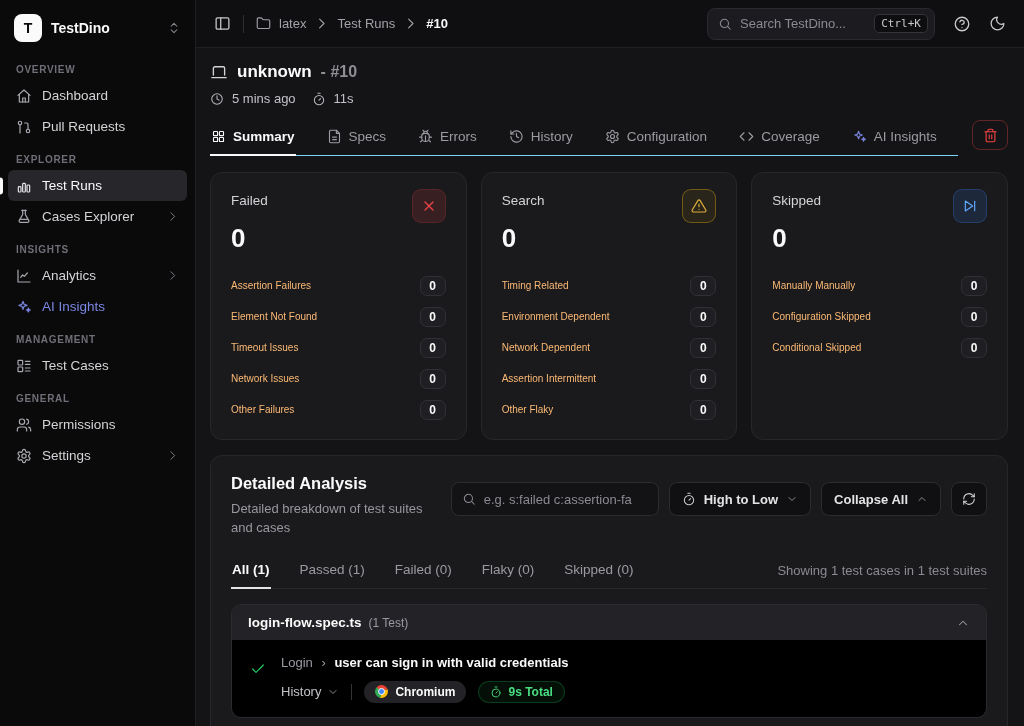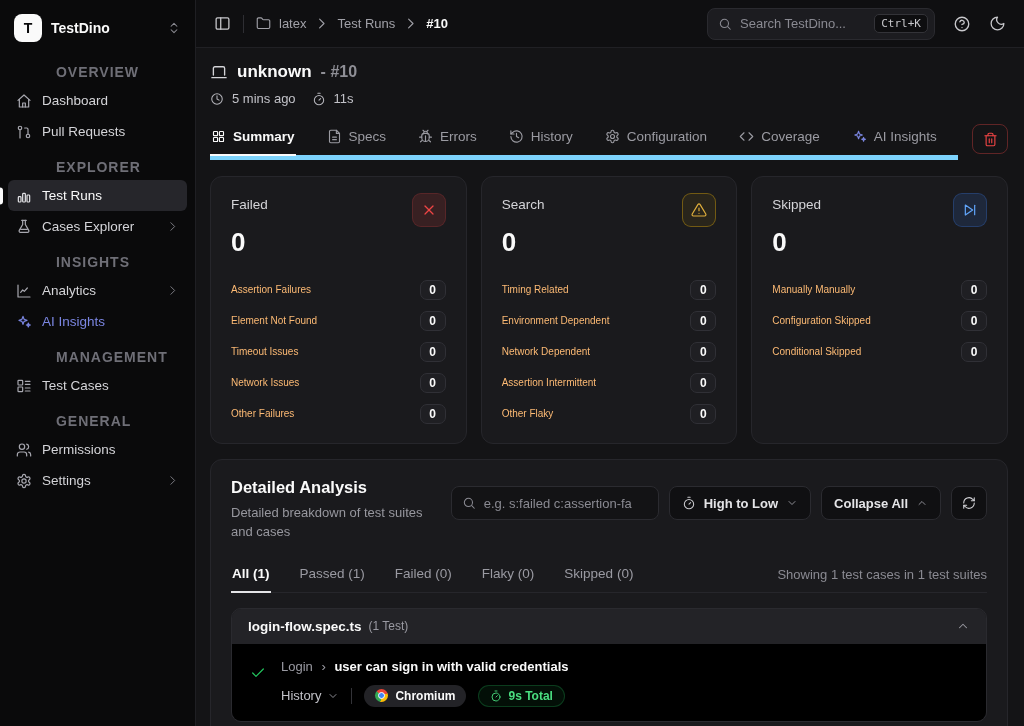--- a/index.html
+++ b/index.html
@@ -16,22 +16,22 @@
         stroke-width:1.8; stroke-linecap:round; stroke-linejoin:round; }
 
   
   .sidebar { width:196px; height:100%; background:#0a0a0b; border-right:1px solid #1f1f23;
              padding:10px 8px; display:flex; flex-direction:column; flex:none; }
   .org-row { display:flex; align-items:center; gap:9px; padding:4px 6px 10px 6px; }
   .org-logo { width:28px; height:28px; border-radius:8px; background:#fafafa; color:#0a0a0b;
               display:flex; align-items:center; justify-content:center; font-weight:700; font-size:14px; }
   .org-name { font-weight:700; font-size:14px; color:#fafafa; flex:1; }
   .org-switch { color:#8b8b92; }
-  .nav-section-label { font-size:14px; font-weight:700; letter-spacing:.07em; color:#6f6f77;
-                       padding:12px 8px 5px 8px; text-transform:uppercase;margin-left:40px; }
+  .nav-section-label { font-size:10px; font-weight:700; letter-spacing:.07em; color:#6f6f77;
+                       padding:12px 8px 5px 8px; text-transform:uppercase; }
   .nav-item { position:relative; display:flex; align-items:center; gap:10px; height:31px;
               padding:0 8px; border-radius:6px; color:#d4d4d8; font-size:13.5px; cursor:pointer; }
   .nav-item .ic { color:#a8a8b0; }
   .nav-item .chev { margin-left:auto; color:#7c7c84; width:13px; height:13px; }
   .nav-item.active { background:#26262b; color:#fafafa; }
   .nav-item.active .ic { color:#e4e4e7; }
   .nav-item.active::before { content:""; position:absolute; left:-8px; top:50%;
        transform:translateY(-50%); width:3px; height:17px; background:#fafafa; border-radius:0 3px 3px 0; }
   .nav-item.accent, .nav-item.accent .ic { color:#7b86e2; }
 
@@ -64,21 +64,21 @@
   .run-title { display:flex; align-items:center; gap:9px; }
   .run-title .ic { width:18px; height:18px; color:#d4d4d8; }
   .run-name { font-size:17px; font-weight:700; color:#fafafa; }
   .run-num { font-size:16px; font-weight:600; color:#8f8f96; }
   .run-meta { display:flex; align-items:center; gap:16px; margin-top:9px; color:#c2c2c8; font-size:13px; }
   .meta-item { display:flex; align-items:center; gap:8px; }
   .meta-item .ic { width:14px; height:14px; color:#b4b4ba; }
 
   
   .tabs-row { display:flex; align-items:flex-end; margin-top:14px; }
-  .tabs { flex:1; display:flex; gap:30px; border-bottom:5px solid #7dd3fc; }
+  .tabs { flex:1; display:flex; gap:30px; border-bottom:1px solid #7dd3fc; }
   .tab { display:flex; align-items:center; gap:7px; padding:9px 1px 10px 1px; color:#9b9ba2;
          font-size:13.5px; cursor:pointer; border-bottom:2px solid transparent; margin-bottom:-1px; }
   .tab .ic { width:15px; height:15px; }
   .tab.active { color:#fafafa; font-weight:700; border-bottom-color:#fafafa; }
   .del-btn { margin-left:14px; margin-bottom:6px; width:36px; height:30px; border-radius:8px;
              border:1px solid rgba(239,68,68,.35); display:flex; align-items:center; justify-content:center;
              color:#ef4444; cursor:pointer; background:transparent; }
   .del-btn .ic { width:15px; height:15px; }
 
   
@@ -121,21 +121,21 @@
 
   .filter-row { display:flex; align-items:flex-end; margin-top:16px; border-bottom:1px solid #26262b; }
   .filter-tabs { display:flex; gap:28px; flex:1; }
   .ftab { padding:8px 1px 10px 1px; font-size:13.5px; color:#9a9aa2; cursor:pointer;
           border-bottom:2px solid transparent; margin-bottom:-1px; }
   .ftab.active { color:#fafafa; font-weight:700; border-bottom-color:#e4e4e7; }
   .showing { font-size:13px; color:#8a8a92; padding-bottom:10px; }
 
   
   .suite { margin-top:15px; border:1px solid #2a2a2f; border-radius:10px; overflow:hidden; }
-  .suite-head { background:#232327; padding:10px 16px; display:flex; align-items:flex-start; cursor:pointer; }
+  .suite-head { background:#232327; padding:10px 16px; display:flex; align-items:flex-end; cursor:pointer; }
   .suite-name { font-size:13.5px; font-weight:700; color:#fafafa; }
   .suite-count { font-size:12px; color:#9a9aa2; margin-left:7px; }
   .suite-head .chev { margin-left:auto; width:14px; height:14px; color:#9a9aa2; }
   .suite-body { background:#000000; padding:13px 16px 14px 18px; display:flex; gap:15px; }
   .status-check { color:#22c55e; width:16px; height:16px; margin-top:8px; }
   .test-line1 { font-size:13px; margin-top:2px; }
   .test-group { color:#9a9aa2; }
   .test-sep { color:#9a9aa2; margin:0 5px; }
   .test-name { color:#fafafa; font-weight:700; }
   .test-line2 { display:flex; align-items:center; gap:12px; margin-top:11px; }

